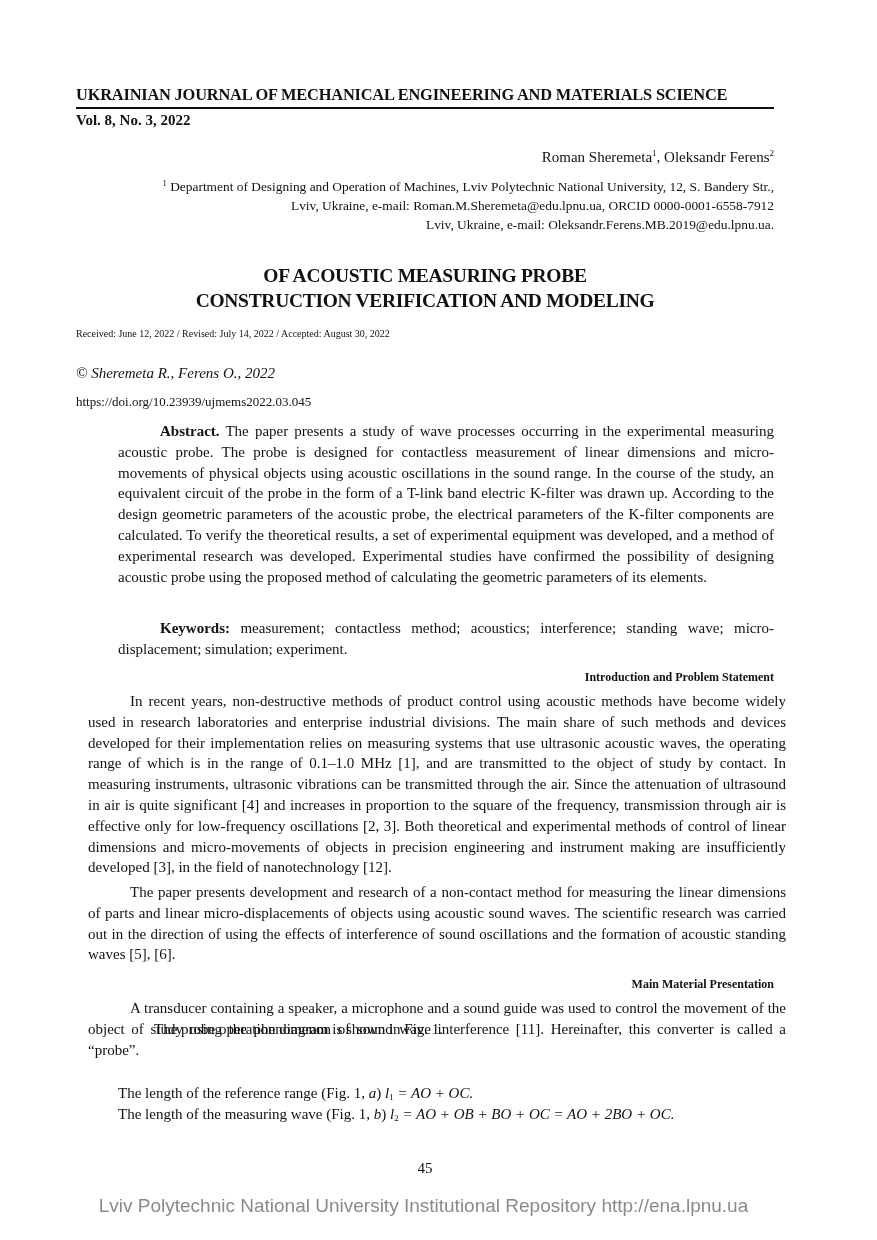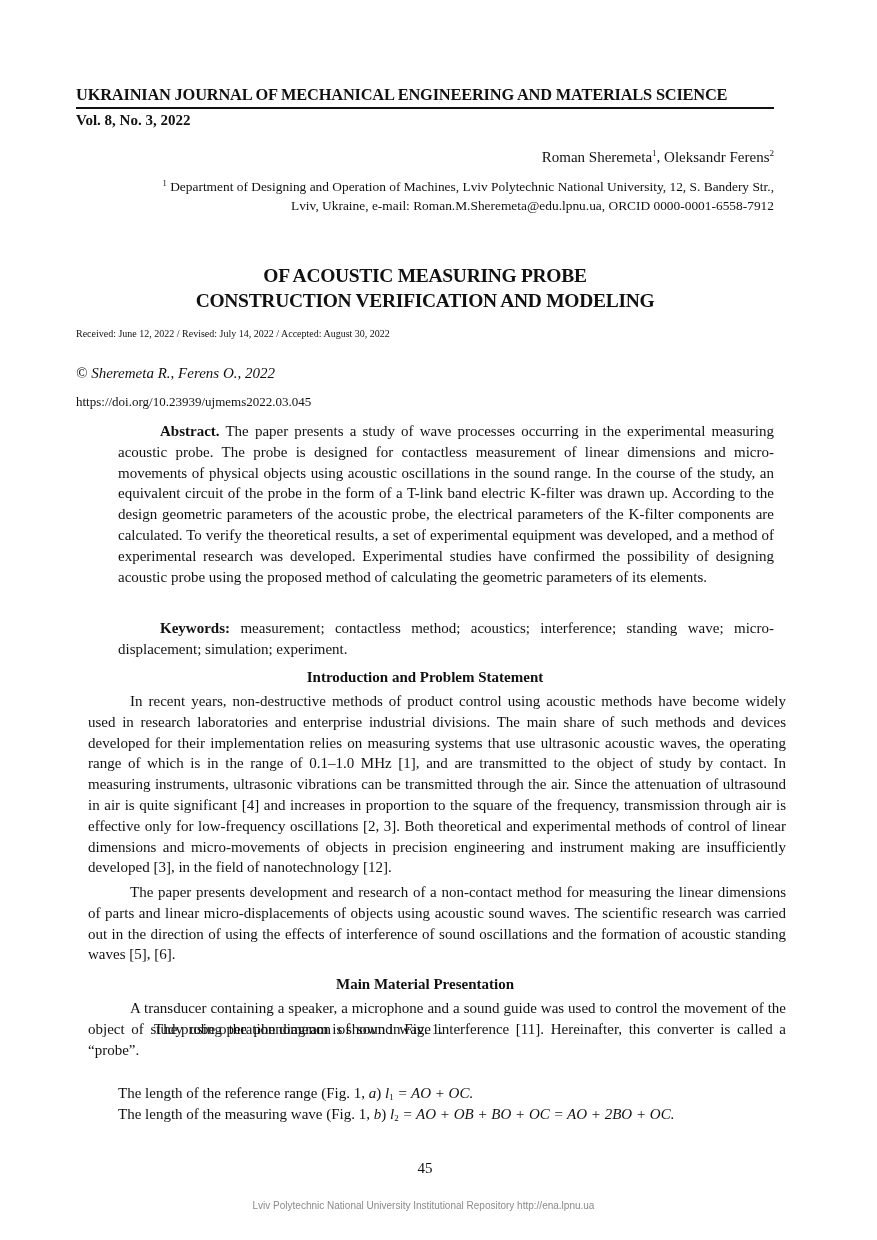--- a/index.html
+++ b/index.html
@@ -123,23 +123,23 @@
       font-size: 15px;
       line-height: 20.8px;
       text-align: justify;
       text-indent: 42px;
     }
     .label-bold { font-weight: bold; }
     .section-heading {
       position: absolute;
       left: 0;
       width: 698px;
-      text-align: center;
-      font-weight: bold;
-      font-size: 15px;
+      text-align: right;
+      font-weight: bold;
+      font-size: 12px;
       line-height: 18px;
     }
     .body-par {
       position: absolute;
       left: 0;
       width: 698px;
       font-size: 15px;
       line-height: 20.8px;
       text-align: justify;
       text-indent: 42px;
@@ -163,41 +163,42 @@
       font-size: 15px;
       line-height: 18px;
     }
     .repository-footer {
       position: absolute;
       top: 1197px;
       left: 0;
       width: 847px;
       text-align: center;
       font-family: "Liberation Sans", sans-serif;
-      font-size: 10px;
+      font-size: 19px;
       color: #8a8a8a;
       line-height: 18px;
     }
   </style>
 </head>
 <body>
 
 <div class="page">
 
   <div class="journal-title">UKRAINIAN JOURNAL OF MECHANICAL ENGINEERING AND MATERIALS SCIENCE</div>
   <div class="header-rule"></div>
   <div class="volume">Vol. 8, No. 3, 2022</div>
 
   <div class="authors">
     <span>Roman Sheremeta</span><sup>1</sup><span>, </span><span>Oleksandr Ferens</span><sup>2</sup>
   </div>
 
   <div class="affiliations">
     <div class="aff-line"><sup>1</sup><span> Department of Designing and Operation of Machines, Lviv Polytechnic National University, 12, S. Bandery Str.,</span></div>
     <div class="aff-line"><span>Lviv, Ukraine, e-mail: Roman.M.Sheremeta@edu.lpnu.ua, ORCID 0000-0001-6558-7912</span></div>
+    <div class="aff-line"><span>Lviv, Ukraine, e-mail: Oleksandr.Ferens.MB.2019@edu.lpnu.ua.</span></div>
   </div>
 
   <div class="paper-title">
     <div>OF ACOUSTIC MEASURING PROBE</div>
     <div>CONSTRUCTION VERIFICATION AND MODELING</div>
   </div>
 
   <div class="dates">Received: June 12, 2022 / Revised: July 14, 2022 / Accepted: August 30, 2022</div>
   <div class="copyright">© Sheremeta R., Ferens O., 2022</div>
   <div class="doi">https://doi.org/10.23939/ujmems2022.03.045</div>

